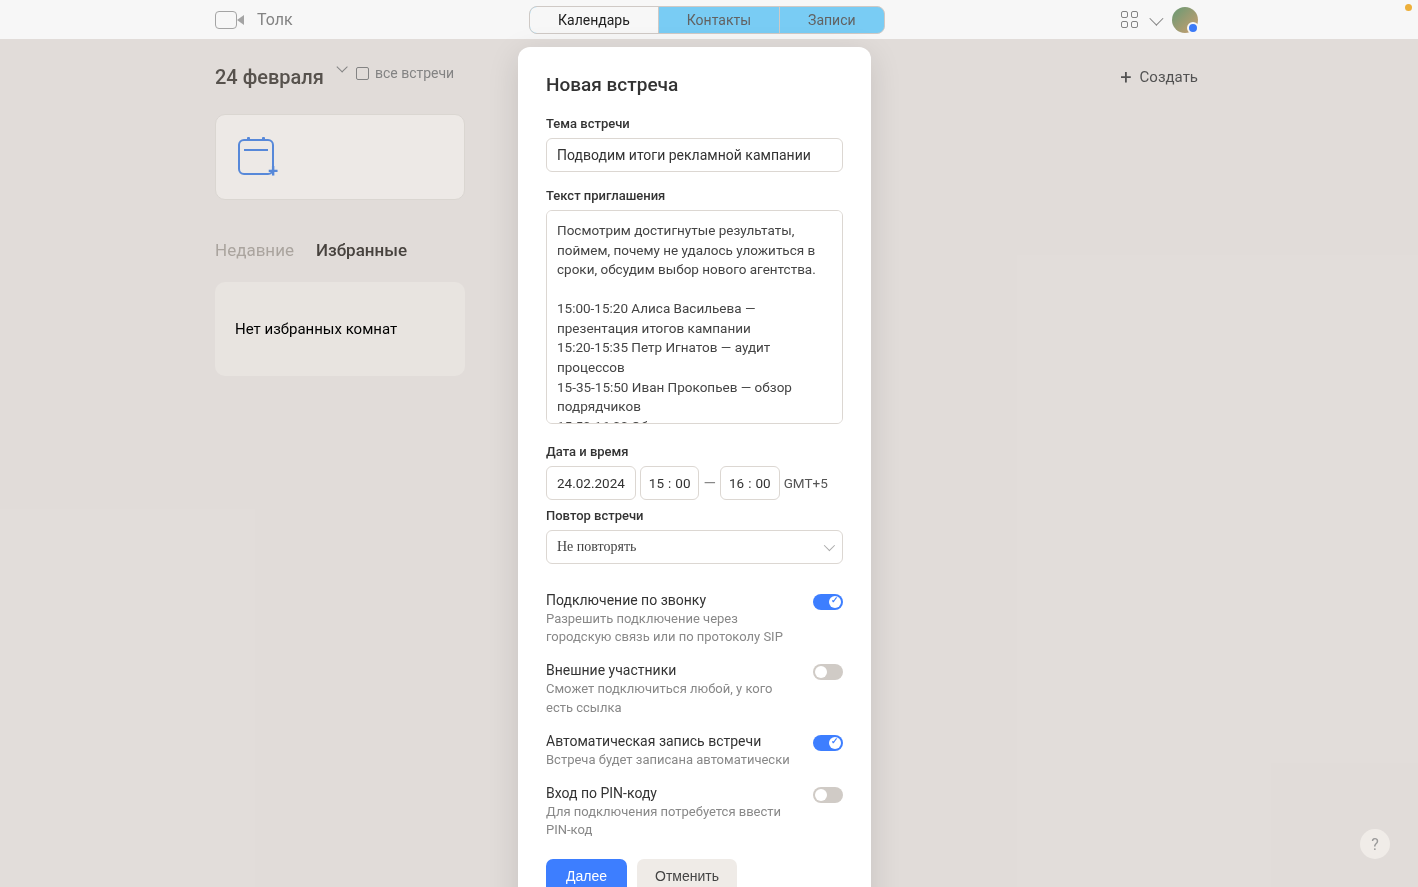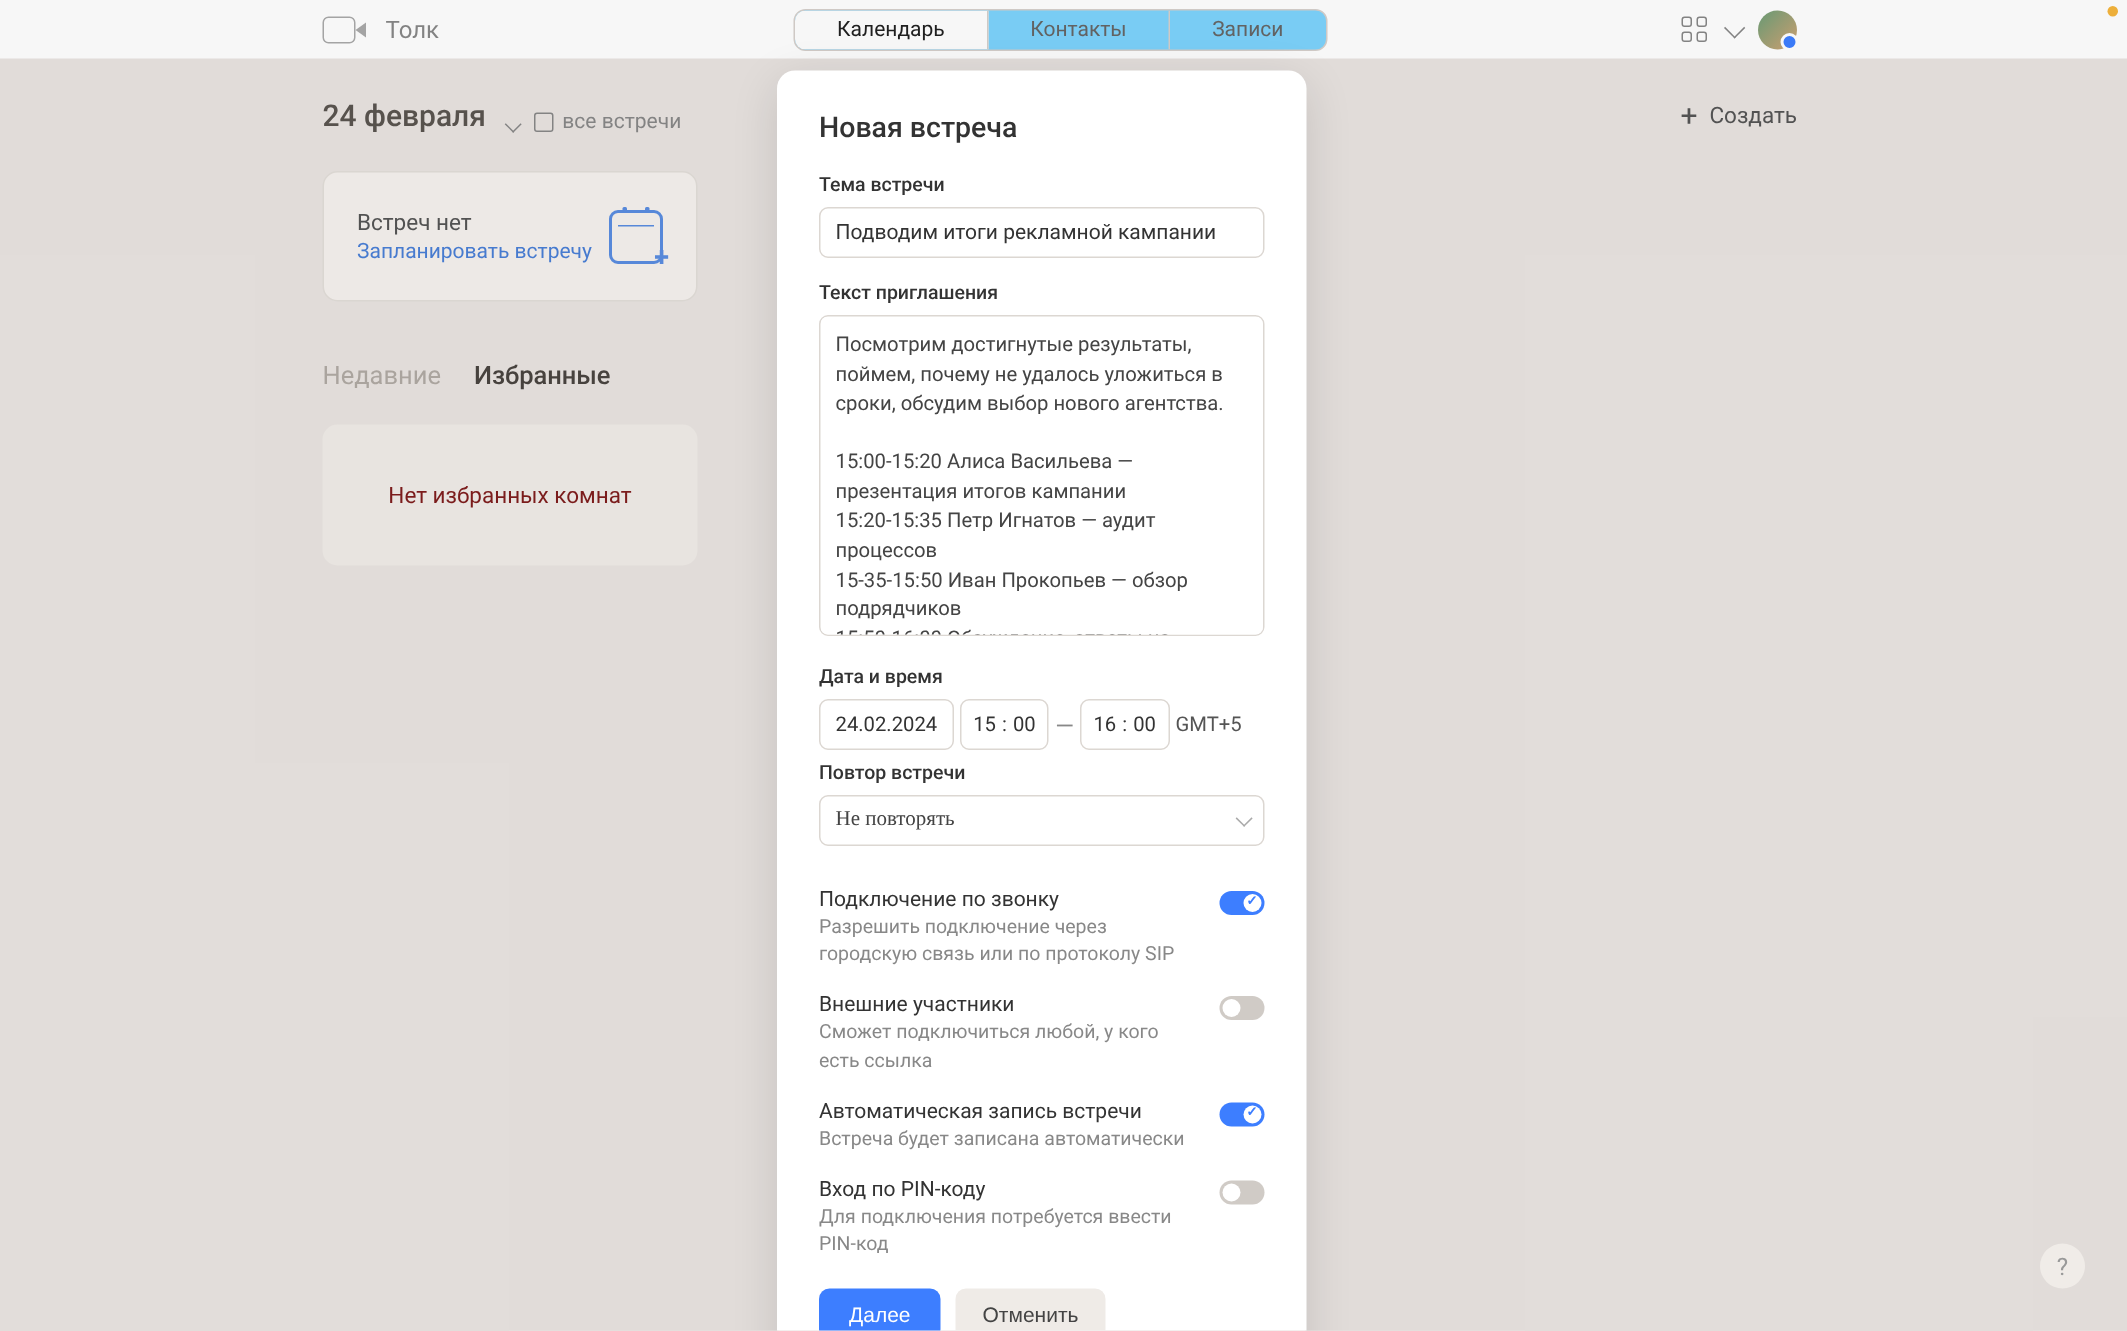--- a/index.html
+++ b/index.html
@@ -106,21 +106,21 @@
     
     
     .main {
       display: flex;
       padding: 25px 220px 0 215px;
       gap: 40px;
     }
     .left-col { width: 250px; }
     .date-row {
       display: flex;
-      align-items: flex-end;
+      align-items: flex-start;
       gap: 12px;
       margin-bottom: 25px;
     }
     .date-title {
       font-size: 20px;
       color: #5a5550;
       font-weight: 500;
     }
     .date-chev {
       width: 8px; height: 8px;
@@ -190,22 +190,21 @@
       gap: 22px;
       margin-bottom: 22px;
     }
     .tabs .tab { font-size: 17px; color: #b0aaa4; cursor: pointer; }
     .tabs .tab.active { color: #4a4540; font-weight: 500; }
     
     .fav-empty {
       background: #f0ece8;
       border-radius: 10px;
       padding: 38px 20px;
-      text-align: center;
-      color: #7f1d1d;
+      color: #000000;
       font-size: 15px;
     }
     
     .create-btn-top {
       position: absolute;
       top: 65px;
       right: 220px;
       display: flex;
       align-items: center;
       gap: 8px;
@@ -423,24 +422,20 @@
     <div class="date-row">
       <span class="date-title">24 февраля</span>
       <span class="date-chev"></span>
       <div class="all-meetings">
         <span class="cal-small-icon"></span>
         <span>все встречи</span>
       </div>
     </div>
 
     <div class="empty-card">
-      <div class="txt">
-        <div class="t1">Встреч нет</div>
-        <div class="t2">Запланировать встречу</div>
-      </div>
       <div class="cal-plus-icon">
         <span class="dot1"></span>
           <span class="dot2"></span>
       </div>
     </div>
 
     <div class="tabs">
       <span class="tab">Недавние</span>
       <span class="tab active">Избранные</span>
     </div>

